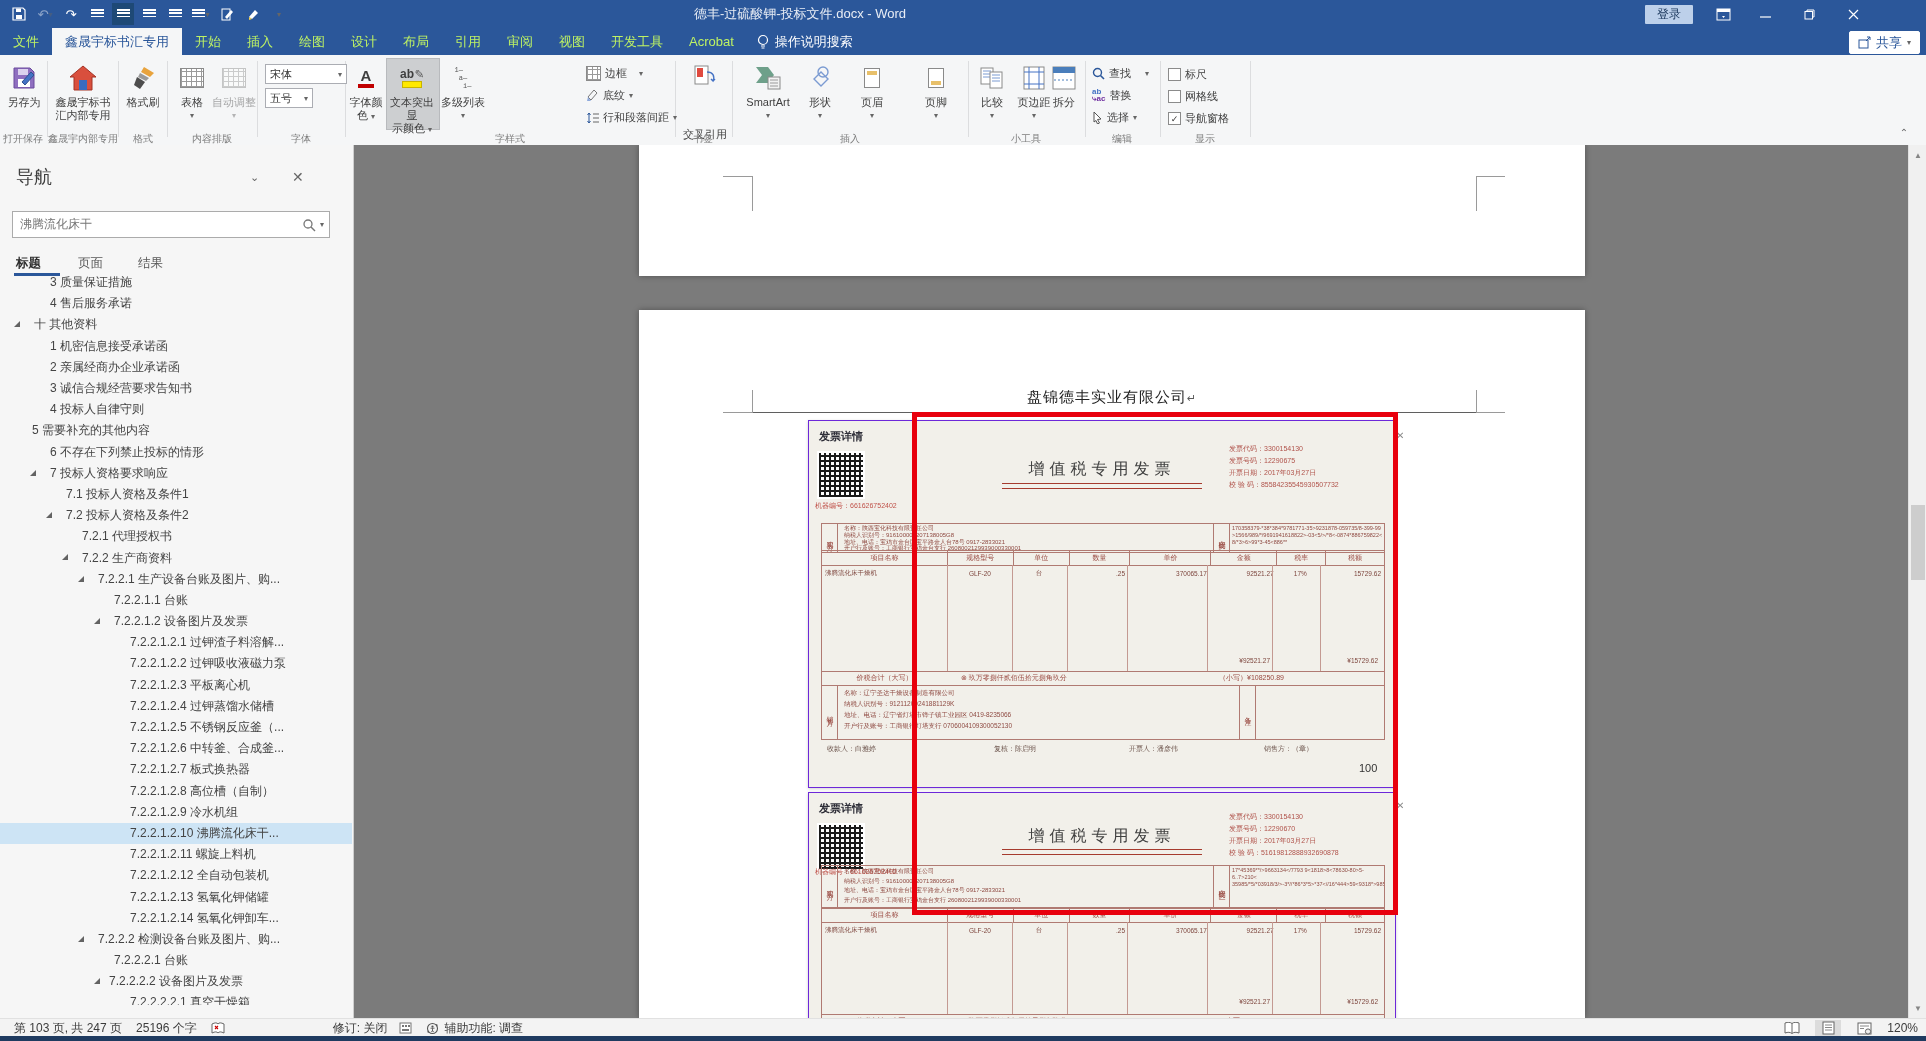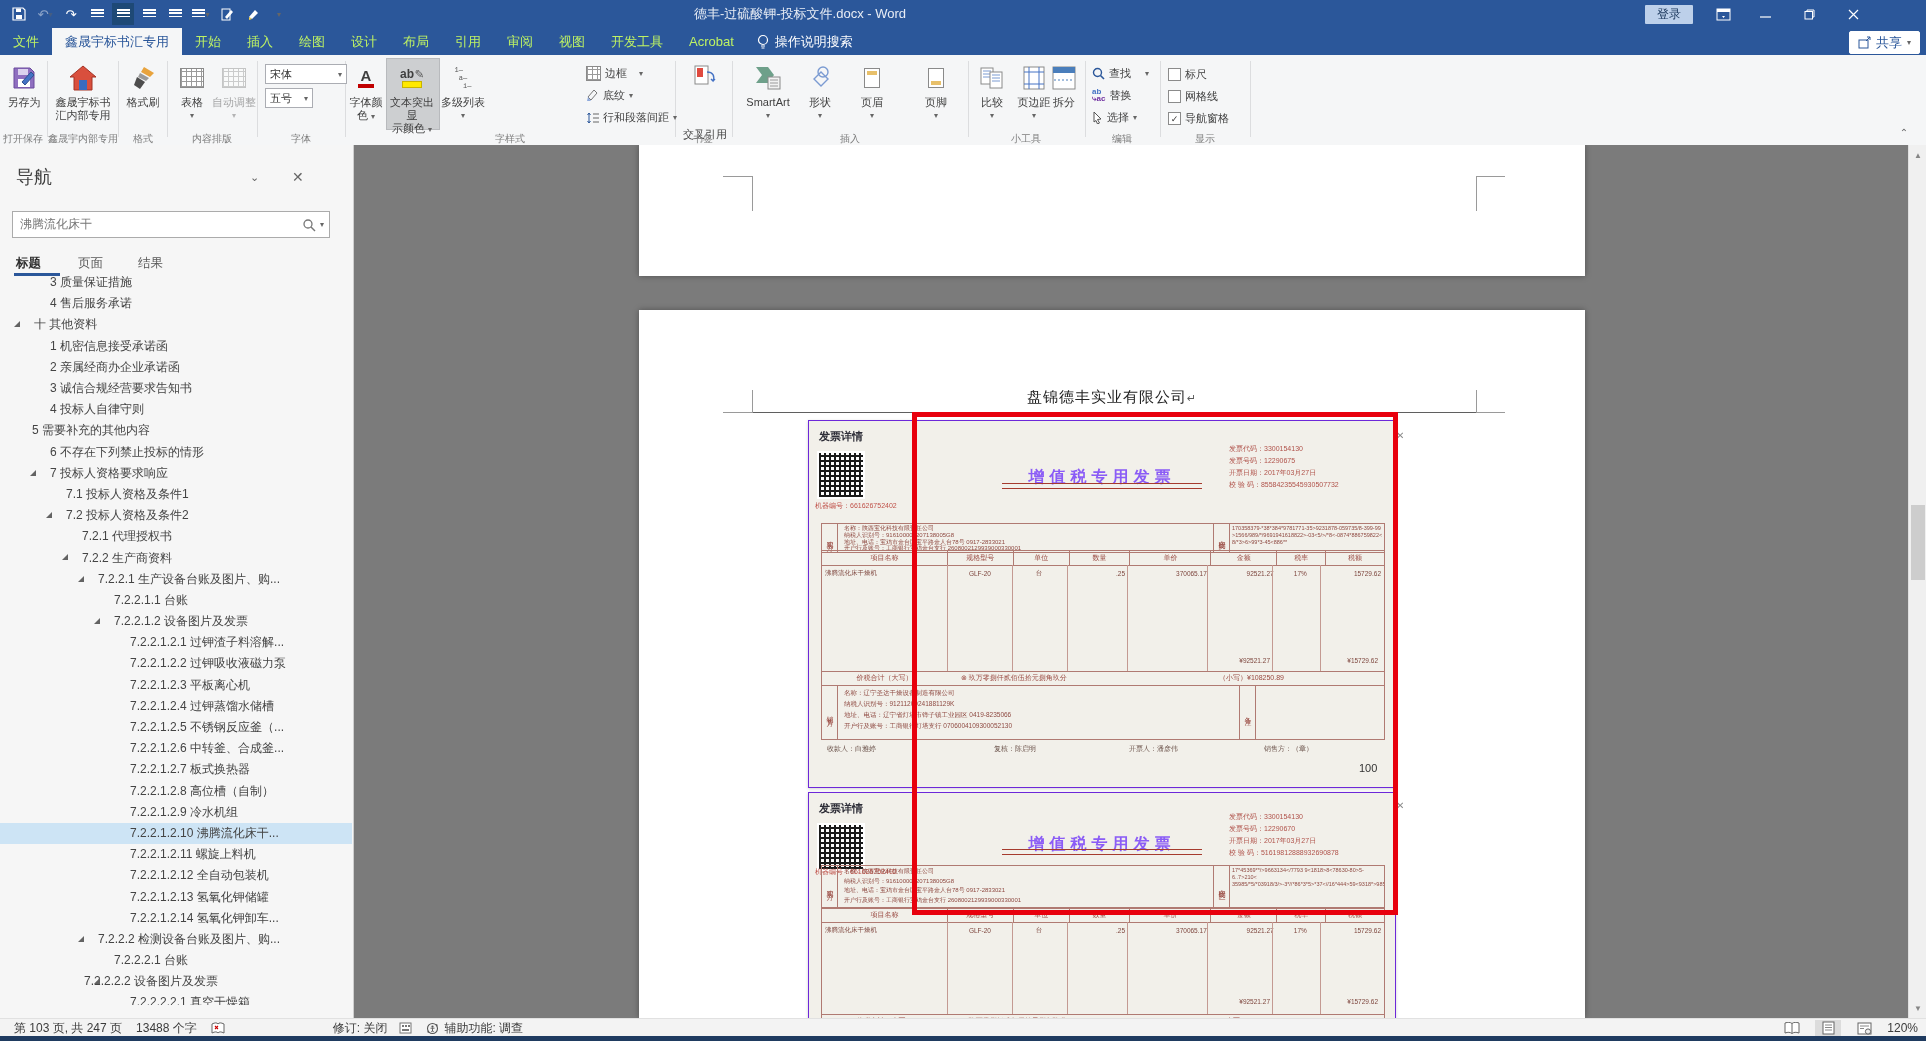--- a/index.html
+++ b/index.html
@@ -66,22 +66,22 @@
   #head-rule{position:absolute;left:90px;top:102px;width:770px;height:1px;background:#5f5f5f;}
   
   .invoice{position:absolute;left:169px;width:586px;background:#f2f0ea;border:1px solid #6d28d9;box-shadow:0 1px 3px rgba(0,0,0,.18);}
   #inv1{top:110px;height:366px;}
   #inv2{top:482px;height:370px;}
   .inv-detail{position:absolute;left:10px;top:8px;font-size:11px;font-weight:bold;color:#2e2e38;}
   .inv-qr{position:absolute;left:8px;top:30px;width:44px;height:44px;border:2px solid #fff;background:
     repeating-linear-gradient(0deg,#1a1a1a 0 2px,transparent 2px 5px),
     repeating-linear-gradient(90deg,#1a1a1a 0 2px,#fdfdfd 2px 5px);}
   .inv-mach{position:absolute;left:6px;top:80px;font-size:7px;color:#bf5048;}
-  .inv-title{position:absolute;left:0;top:38px;width:100%;text-align:center;font-size:16px;font-weight:bold;
-             color:#8b5cf6;letter-spacing:5px;margin-top:8px;}
+  .inv-title{position:absolute;left:0;top:38px;width:100%;text-align:center;font-size:16px;font-weight:normal;
+             color:#404040;letter-spacing:5px;}
   .inv-underline{position:absolute;left:193px;top:62px;width:200px;height:4px;
                  border-top:1px solid #a63b2e;border-bottom:1px solid #a63b2e;}
   .inv-info{position:absolute;left:420px;top:22px;font-size:7px;color:#b0524a;line-height:12px;white-space:nowrap;}
   .inv-box{position:absolute;left:12px;width:562px;border:1px solid #b07a72;display:flex;}
   .vlabel{width:15px;border-right:1px solid #b07a72;color:#9a4a42;font-size:7px;display:flex;align-items:center;justify-content:center;
           writing-mode:vertical-rl;letter-spacing:2px;}
   .inv-buyer{top:102px;height:28px;}
   .boxlines{flex:1;padding:1px 0 0 6px;font-size:6px;line-height:6.8px;color:#8f4a42;overflow:hidden;white-space:nowrap;}
   .passcell{width:170px;border-left:1px solid #b07a72;display:flex;}
   .passlines{flex:1;padding:1px 2px;font-size:5.5px;line-height:7px;color:#8f4a42;overflow:hidden;}
@@ -643,21 +643,21 @@
           </div>
           <div class="nav-row">
             <span class="tri" style="left: 78px;"></span>
             <span style="padding-left: 98px;">7.2.2.2 检测设备台账及图片、购...</span>
           </div>
           <div class="nav-row">
             <span style="padding-left: 114px;">7.2.2.2.1 台账</span>
           </div>
           <div class="nav-row">
             <span class="tri" style="left: 94px;"></span>
-            <span style="padding-left: 84px;">7.2.2.2.2 设备图片及发票</span>
+            <span style="padding-left: 109px;">7.2.2.2.2 设备图片及发票</span>
           </div>
           <div class="nav-row">
             <span style="padding-left: 130px;">7.2.2.2.2.1 真空干燥箱</span>
           </div>
         </div>
       </div>
   </div>
 
   <div id="docarea">
 
@@ -839,21 +839,21 @@
   </div>
 
   <div id="vscroll">
     <div class="arr" style="top:2px;">▲</div>
     <div id="vthumb"></div>
     <div class="arr" style="top:855px;">▼</div>
   </div>
 
   <div id="statusbar">
     <span class="sseg">第 103 页, 共 247 页</span>
-    <span class="sseg">13488 个字</span>
+    <span class="sseg">25196 个字</span>
     <span class="sseg">
       <svg width="14" height="13" viewBox="0 0 14 13">
           <path d="M1 2 c3 -1.5 5 -1.5 6 0 c1 -1.5 3 -1.5 6 0 v9 c-3 -1.5 -5 -1.5 -6 0 c-1 -1.5 -3 -1.5 -6 0 z" fill="#fff" stroke="#666"></path>
           <path d="M4 4 l3 3 m0 -3 l-3 3" stroke="#c00" stroke-width="1.1"></path>
         </svg>
     </span>
     <span class="sseg" style="margin-left:8px;margin-top:43px;">英语(美国)</span>
     <span class="sseg" style="margin-left:44px;">修订: 关闭</span>
     <span class="sseg" style="margin-left:12px;">
       <svg width="13" height="12" viewBox="0 0 13 12">

